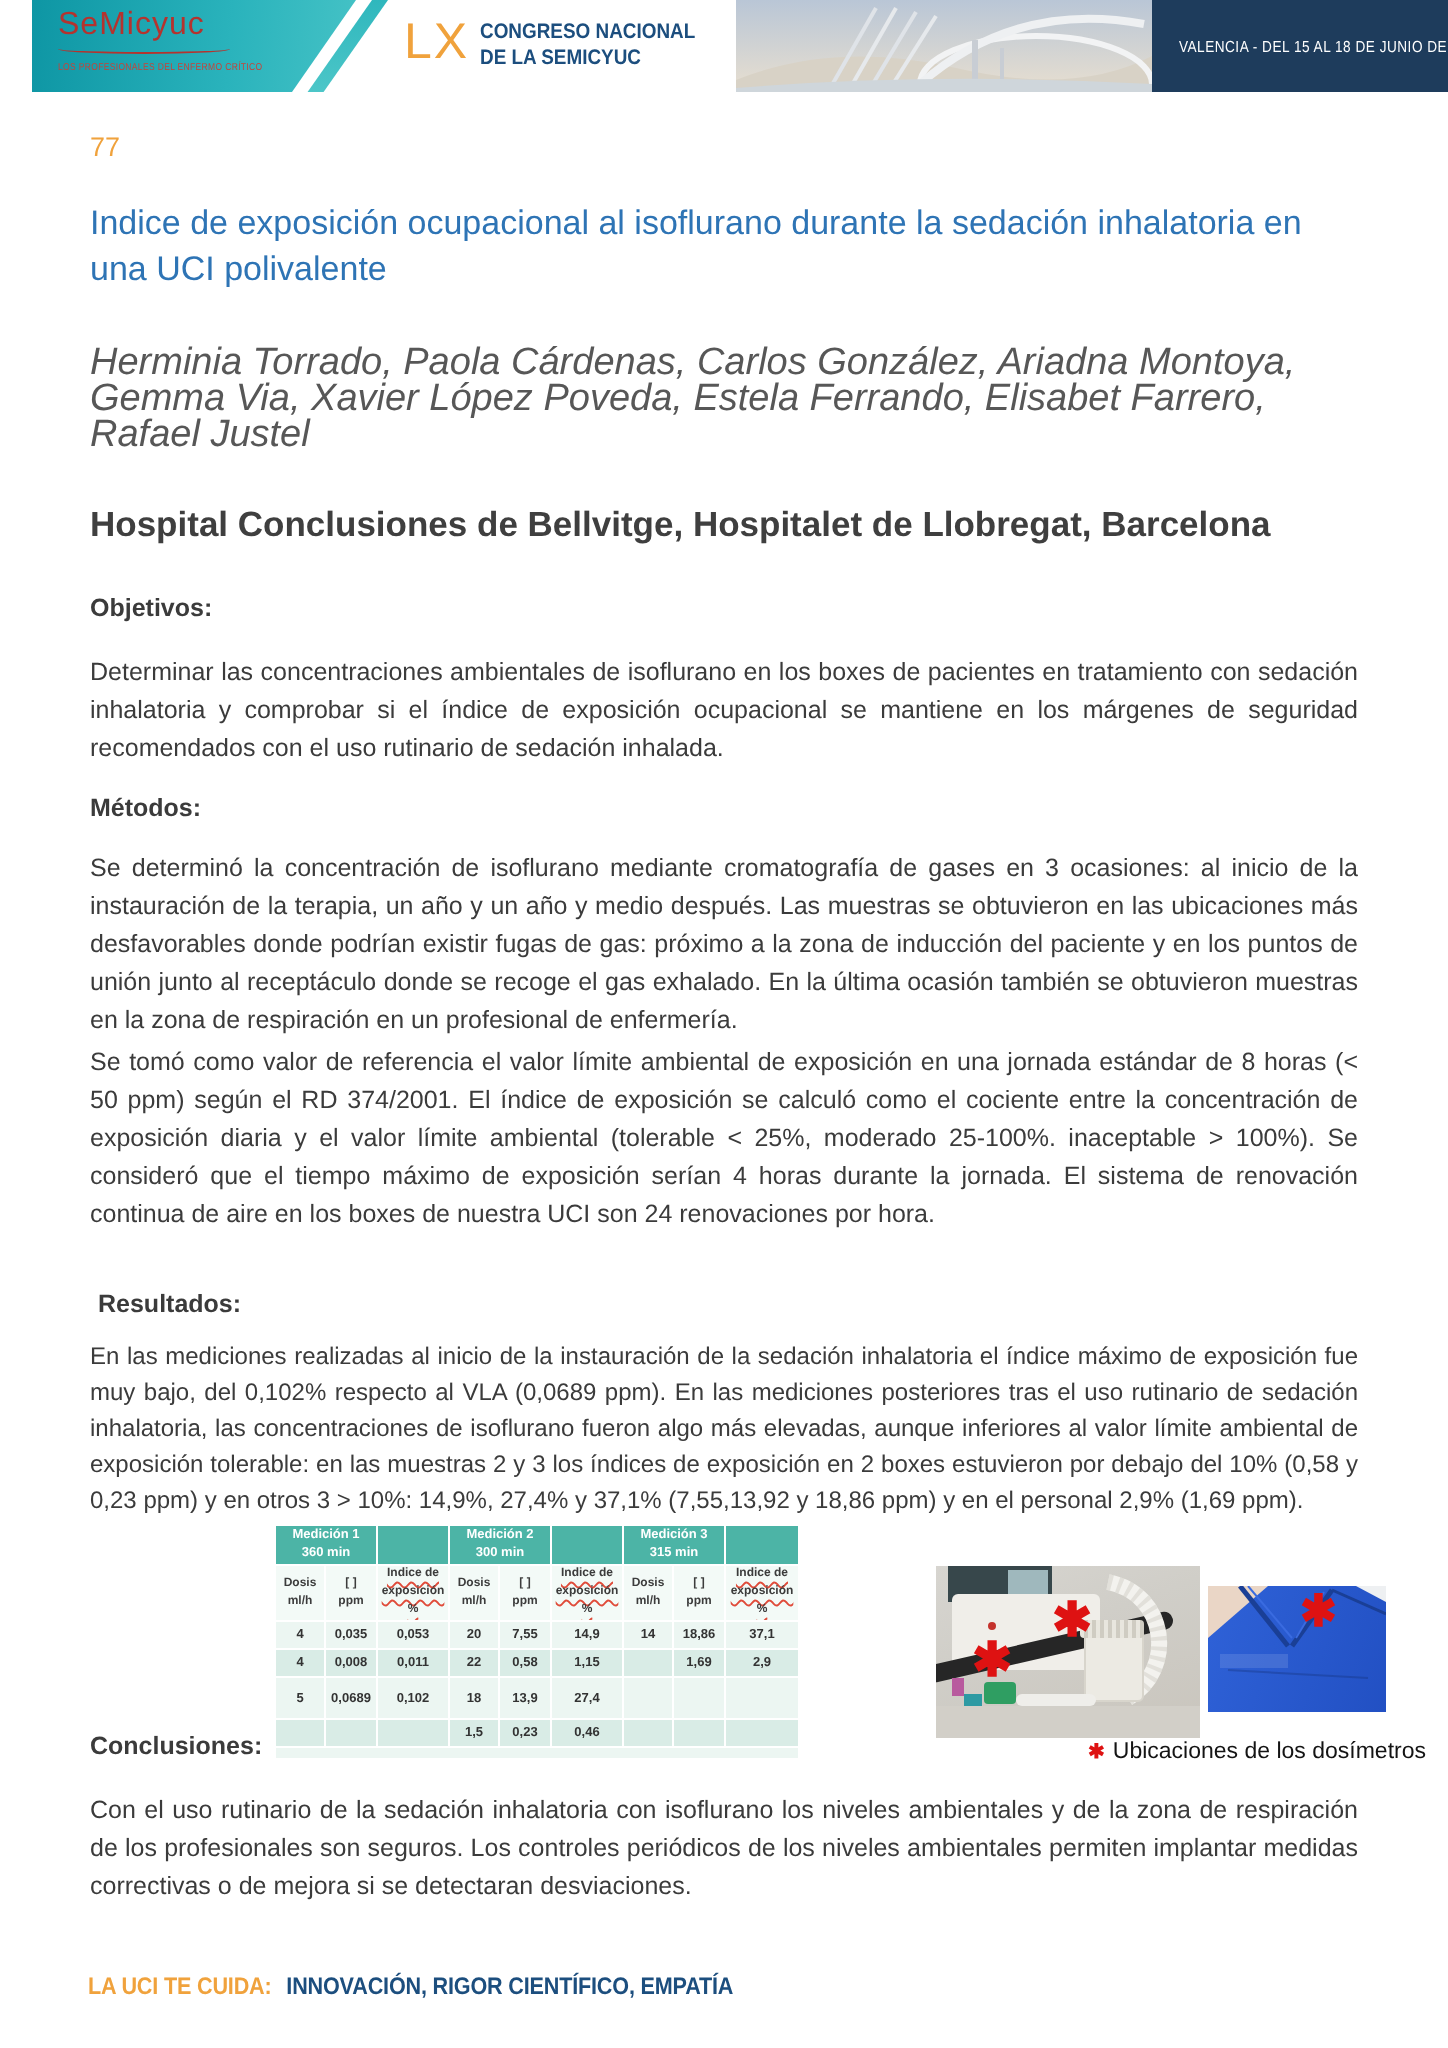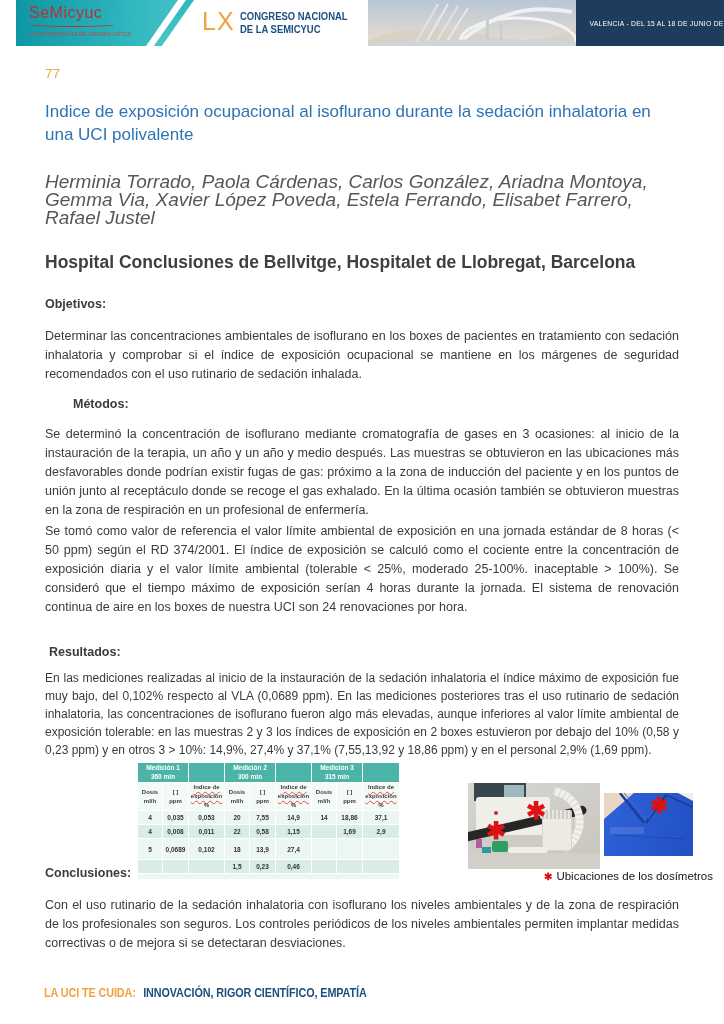--- a/index.html
+++ b/index.html
@@ -34,21 +34,21 @@
   
   .col { position:absolute; left:45px; width:634px; }
   .abs-num { top:66px; color:#f0a23c; font-size:13.5px; font-weight:400; }
   .title { top:100px; color:#2e74b5; font-size:17px; line-height:23px; font-weight:400; }
   .authors { top:173px; color:#575757; font-size:19px; line-height:18px; font-style:italic; }
   .affil { top:252px; color:#3f3f3f; font-size:17.5px; font-weight:700; }
   .h { font-size:12.5px; font-weight:700; color:#3b3b3b; }
   .p { font-size:12.5px; line-height:19px; text-align:justify; color:#3b3b3b; }
   .p-small { font-size:12px; line-height:18px; text-align:justify; color:#3b3b3b; }
   .h-obj  { top:297px; } .p-obj  { top:327px; }
-  .h-met  { top:397px;margin-left:28px; } .p-met1 { top:425px; } .p-met2 { top:522px; }
+  .h-met  { top:397px; } .p-met1 { top:425px; } .p-met2 { top:522px; }
   .h-res  { top:645px; padding-left:4px; } .p-res { top:669px; }
   .h-con  { top:866px; } .p-con  { top:896px; }
   
   .tblwrap { position:absolute; left:137px; top:762px; }
   table.meas { border-collapse:separate; border-spacing:1px; table-layout:fixed; width:256px; }
   table.meas th, table.meas td { padding:0; overflow:hidden; }
   th.g { background:#4cb4a6; color:#fff; font-size:6.5px; font-weight:700; height:19px; text-align:center; line-height:1.35; }
   th.sub { background:#f3faf7; color:#3c3c3c; font-size:6px; font-weight:700; height:24px; text-align:center; vertical-align:middle; line-height:1.5; }
   th.sub.sq div { text-decoration:underline wavy #e04b3a 0.5px; text-underline-offset:2px; }
   table.meas td { font-size:6.5px; font-weight:700; color:#333; text-align:center; height:13px; vertical-align:middle; }

